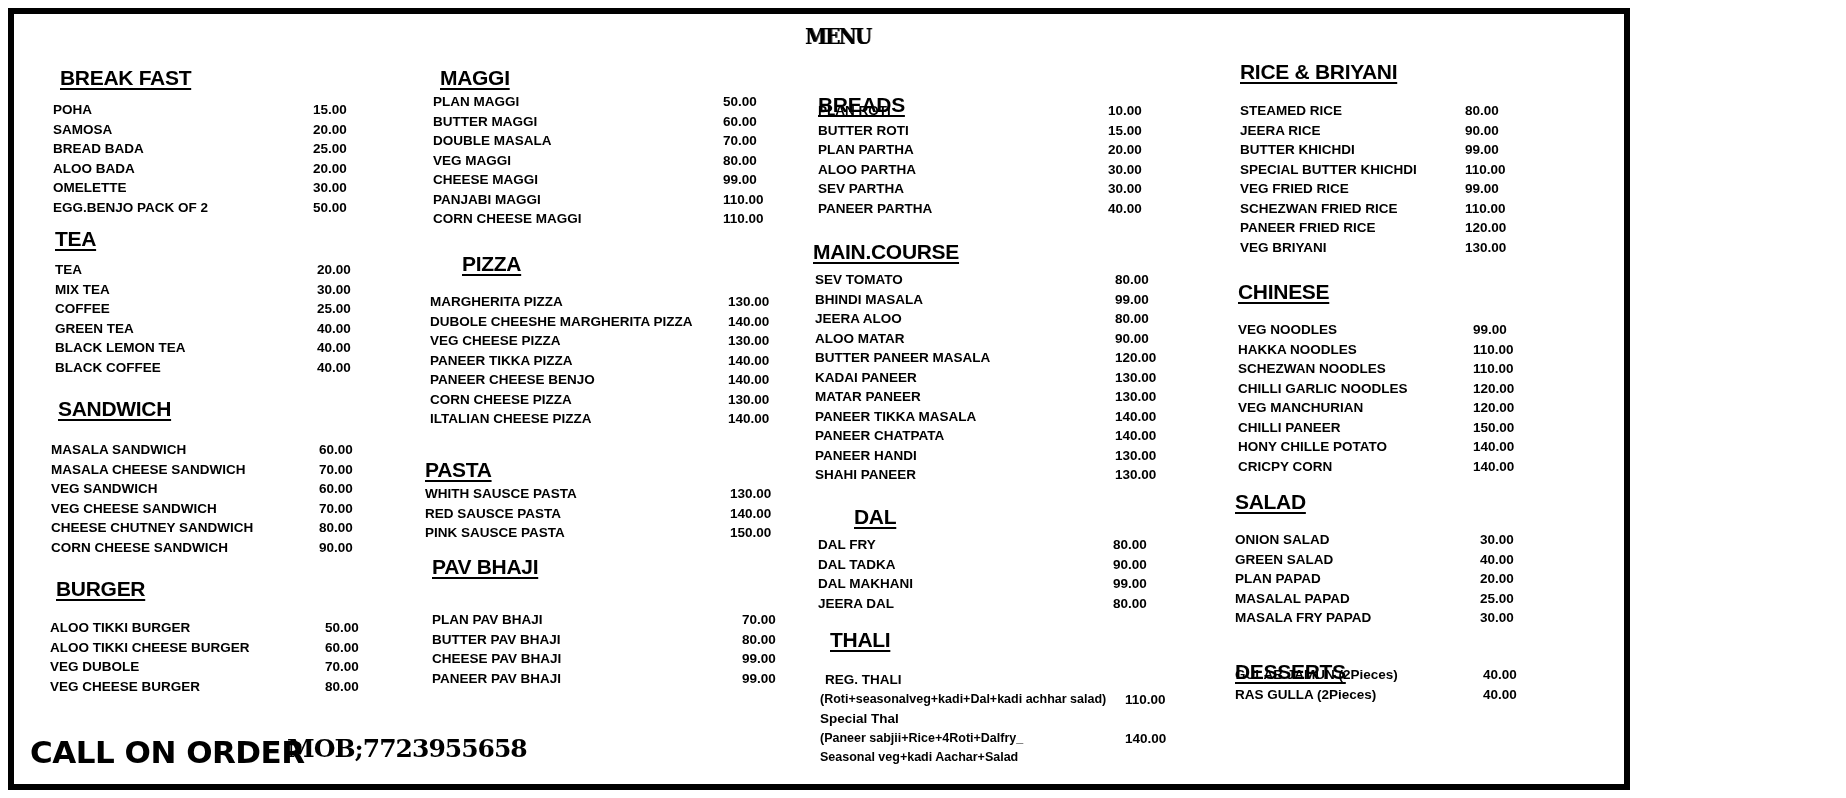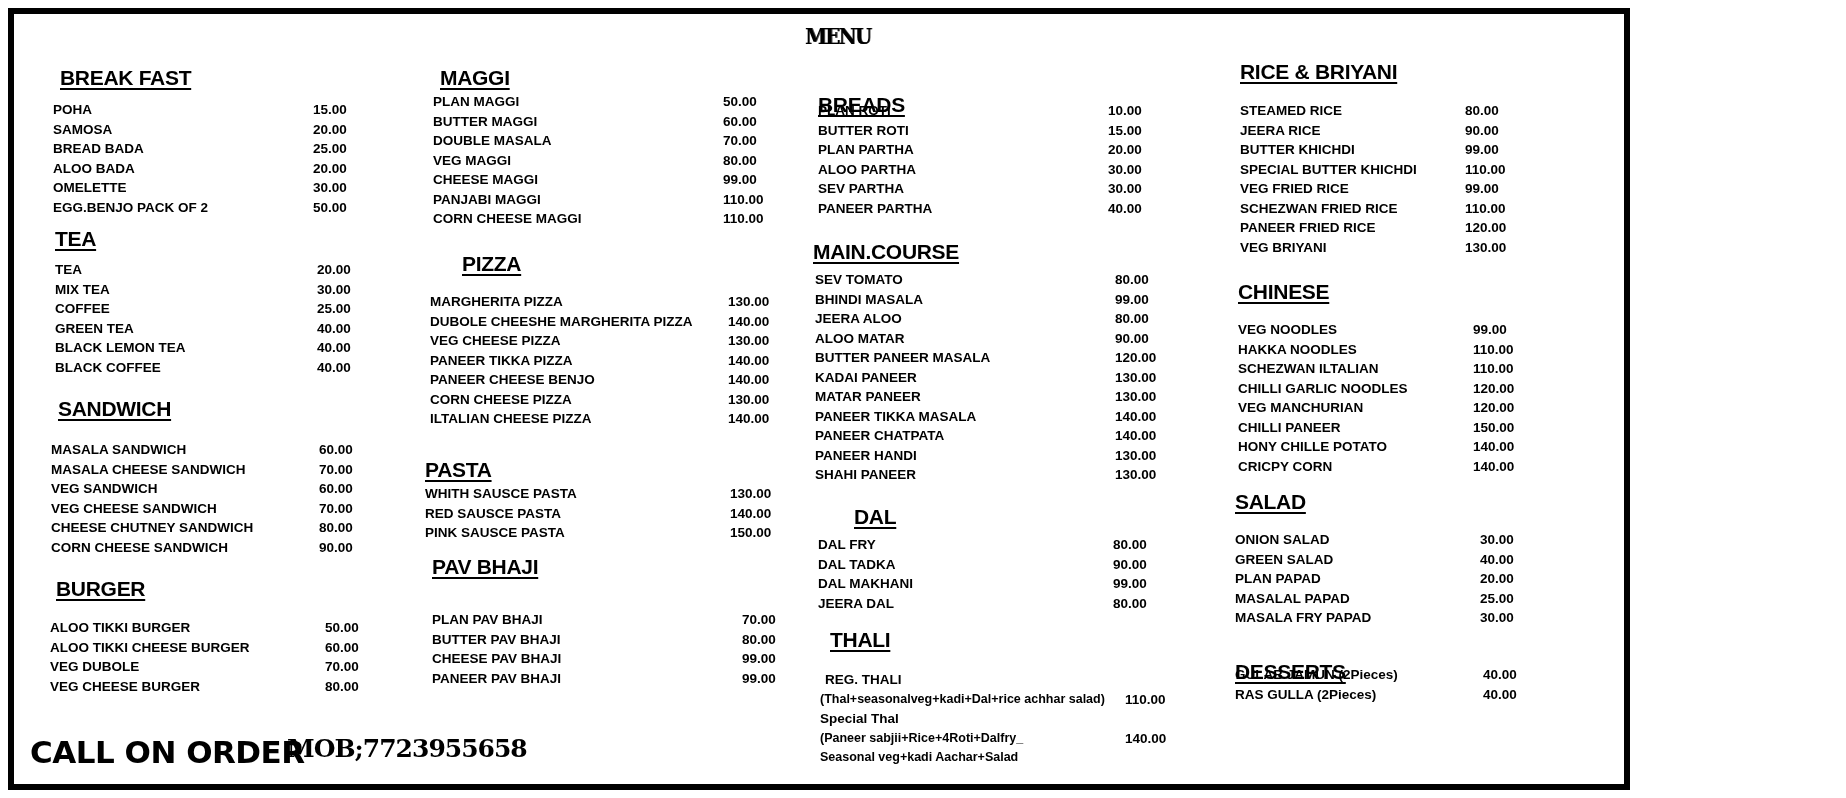--- a/index.html
+++ b/index.html
@@ -350,21 +350,21 @@
     <div class="section" style="left: 1238px; top: 320px; width: 295px;">
       <div class="row">
         <span class="name">VEG NOODLES</span>
         <span class="price" style="left: 235px;">99.00</span>
       </div>
       <div class="row">
         <span class="name">HAKKA NOODLES</span>
         <span class="price" style="left: 235px;">110.00</span>
       </div>
       <div class="row">
-        <span class="name">SCHEZWAN ILTALIAN</span>
+        <span class="name">SCHEZWAN NOODLES</span>
         <span class="price" style="left: 235px;">110.00</span>
       </div>
       <div class="row">
         <span class="name">CHILLI GARLIC NOODLES</span>
         <span class="price" style="left: 235px;">120.00</span>
       </div>
       <div class="row">
         <span class="name">VEG MANCHURIAN</span>
         <span class="price" style="left: 235px;">120.00</span>
       </div>
@@ -418,21 +418,21 @@
   </div>
 
 <div class="section" style="left:830px; top:628px;">
   <div class="sec-head">THALI</div>
 </div>
 <div class="section" style="left:820px; top:670px; width:360px;">
   <div class="row">
       <span class="name" style="left:5px">REG. THALI</span>
     </div>
   <div class="row">
-    <span class="name note">(Thal+seasonalveg+kadi+Dal+rice achhar salad)</span>
+    <span class="name note">(Roti+seasonalveg+kadi+Dal+kadi achhar salad)</span>
     <span class="price" style="left:305px">110.00</span>
   </div>
   <div class="row">
       <span class="name" style="font-family:'Liberation Sans',sans-serif;">Special Thal</span>
     </div>
   <div class="row">
     <span class="name note">(Paneer sabjii+Rice+4Roti+Dalfry_</span>
     <span class="price" style="left:305px">140.00</span>
   </div>
   <div class="row">

